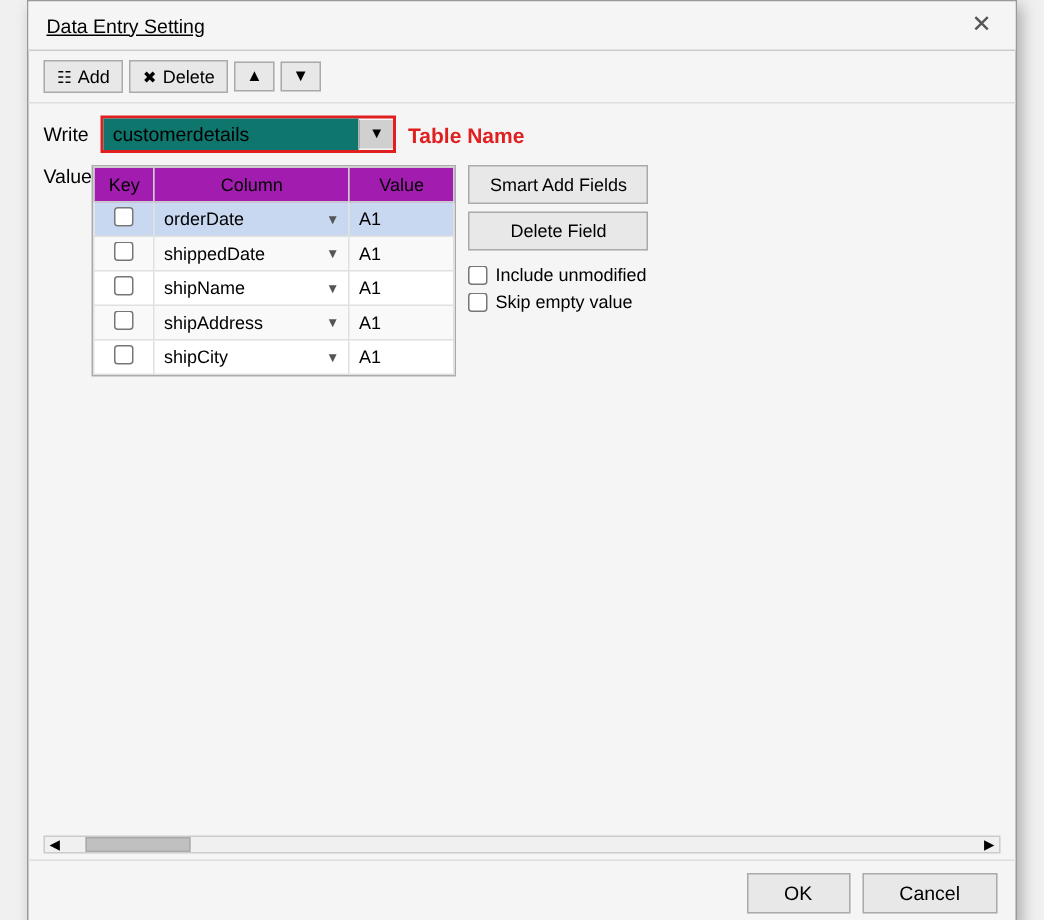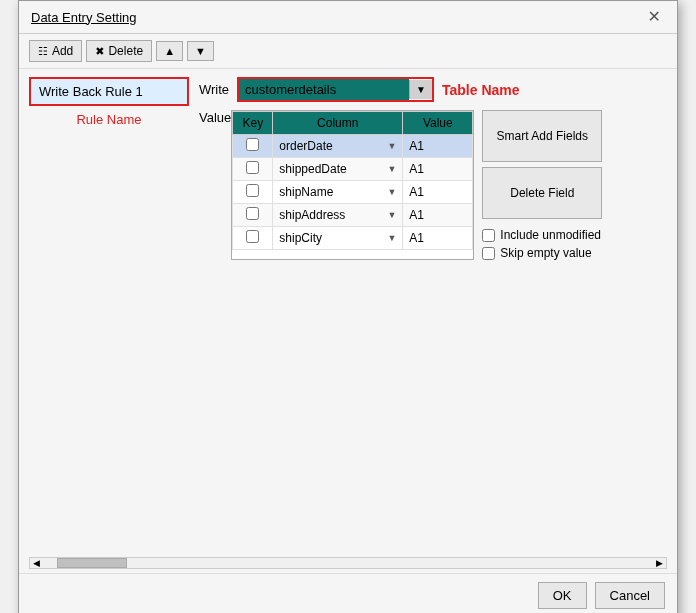--- a/index.html
+++ b/index.html
@@ -175,21 +175,21 @@
       overflow: hidden;
     }
 
     .data-table {
       width: 100%;
       border-collapse: collapse;
       font-size: 12px;
     }
 
     .data-table thead tr {
-      background: #0f766e;
+      background: #a21caf;
       padding-left: 48px;
     }
 
     .data-table th {
       border: 1px solid #ccc;
       padding: 4px 6px;
       text-align: center;
       font-weight: normal;
     }
 
@@ -221,21 +221,21 @@
     .side-buttons {
       display: flex;
       flex-direction: column;
       gap: 5px;
       width: 120px;
     }
 
     .side-btn {
       background: #e8e8e8;
       border: 1px solid #aaa;
-      padding: 18px 8px;
+      padding: 5px 8px;
       cursor: pointer;
       font-size: 12px;
       text-align: center;
     }
 
     .checkbox-options {
       display: flex;
       flex-direction: column;
       gap: 4px;
       margin-top: 4px;
@@ -275,21 +275,21 @@
       display: flex;
       justify-content: flex-end;
       gap: 8px;
       padding: 8px 12px;
       border-top: 1px solid #ddd;
     }
 
     .bottom-btn {
       background: #e8e8e8;
       border: 1px solid #aaa;
-      padding: 5px 14px;
+      padding: 5px 24px;
       cursor: pointer;
       font-size: 13px;
     }
 
     
     .table-scroll-container {
       max-height: 300px;
       overflow-y: auto;
       position: relative;
     }
@@ -320,26 +320,20 @@
     <button class="arrow-btn">
       <span>▲</span>
     </button>
     <button class="arrow-btn">
       <span>▼</span>
     </button>
   </div>
 
   <div class="main-content">
 
-    <div class="left-panel">
-      <div class="rule-item selected">
-        <span>Write Back Rule 1</span>
-      </div>
-      <div class="rule-name-label">Rule Name</div>
-    </div>
 
     <div class="right-panel">
 
       <div class="table-row">
         <span class="table-label">Write</span>
         <div class="table-select-wrapper">
           <select class="table-select">
             <option>customerdetails</option>
           </select>
           <span class="select-arrow">▼</span>

